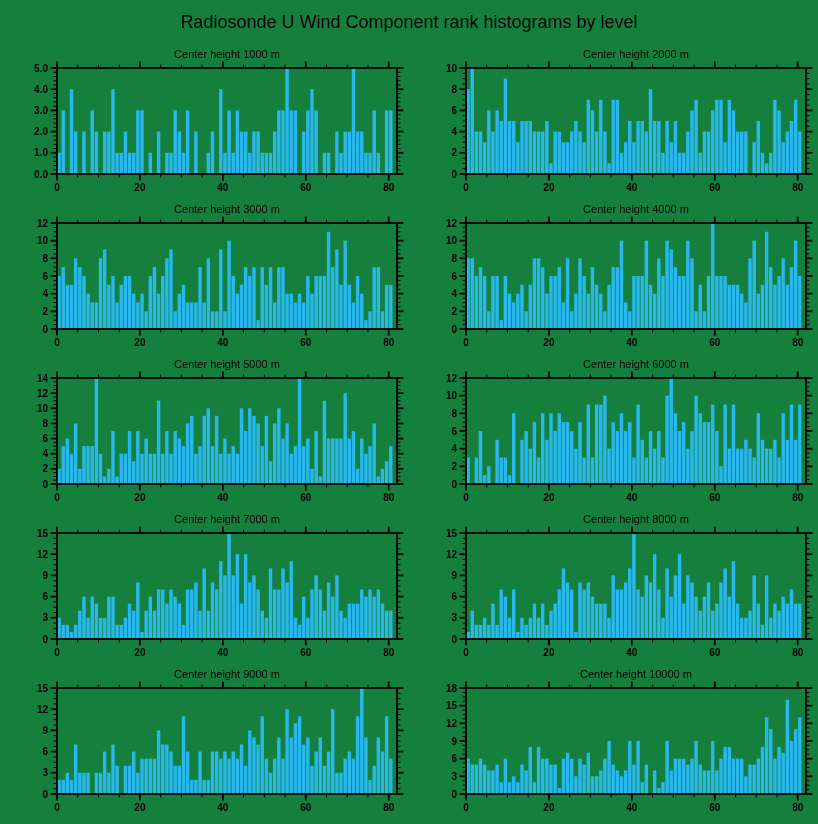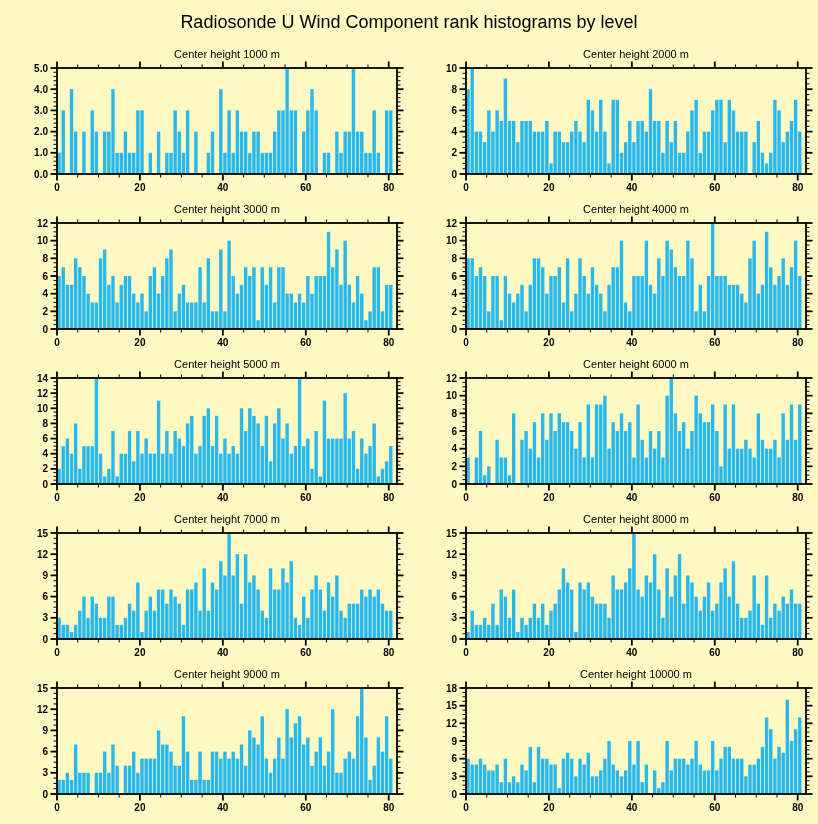--- a/index.html
+++ b/index.html
@@ -1,17 +1,17 @@
 <!DOCTYPE html>
 <html><head>
 <meta charset="utf-8">
 <style>
   html,body{margin:0;padding:0;background:#ffffff;}
   body{width:818px;height:824px;font-family:"Liberation Sans",sans-serif;overflow:hidden;}
-  .figure{width:818px;height:824px;background:#fef9c3;}
+  .figure{width:818px;height:824px;background:#15803d;}
   .figure-header{height:44px;display:flex;align-items:center;justify-content:center;}
   .figure-title{font-size:18px;font-weight:400;color:#000;letter-spacing:0px;}
   .charts-grid{display:grid;grid-template-columns:409px 409px;grid-auto-rows:155px;}
   .cell{position:relative;}
   svg text{font-family:"Liberation Sans",sans-serif;}
   .subplot-title{font-size:11px;fill:#000;}
   .tick-label{font-size:10px;font-weight:700;fill:#000;}
 </style>
 </head>
 <body>

